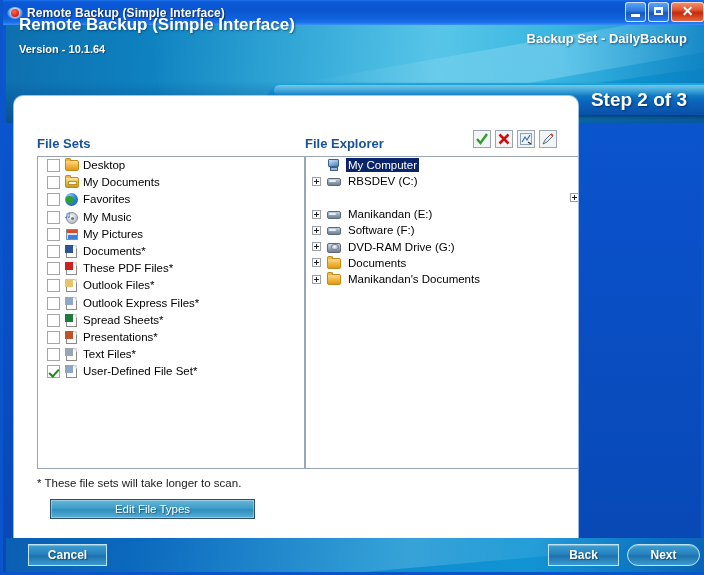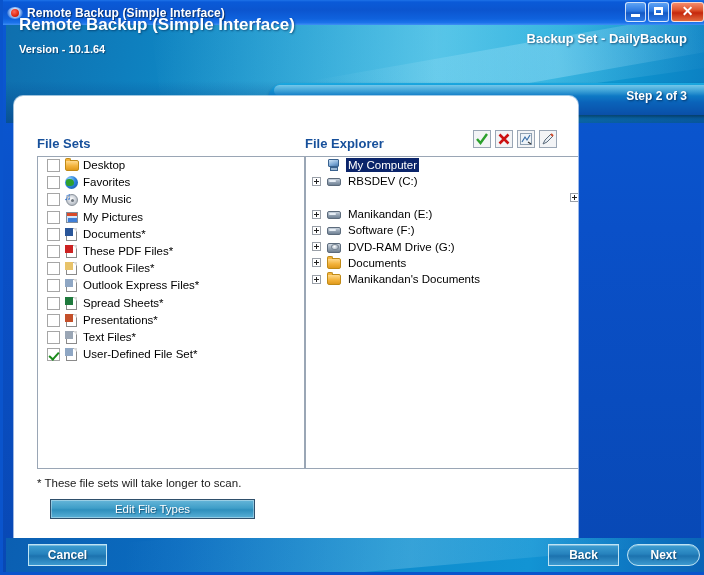--- a/index.html
+++ b/index.html
@@ -181,21 +181,21 @@
     content: "";
     position: absolute;
     left: 6px; top: 2px; right: 0; height: 11px;
     border-radius: 12px 0 0 12px;
     background: linear-gradient(180deg, rgba(255,255,255,.40), rgba(255,255,255,0));
   }
   .step-text {
     position: absolute;
     right: 14px; top: 89px;
     color: #ffffff;
-    font-size: 12px;
+    font-size: 19px;
     font-weight: bold;
     text-shadow: 1px 1px 2px rgba(0,30,70,.7);
     z-index: 5;
   }
 
   
   .content {
     position: absolute;
     left: 11px; top: 96px;
     width: 564px;
@@ -638,20 +638,27 @@
           <div class="fs-row">
             <span class="fs-check"></span>
             <span class="fs-icon">
               <span class="ic-folder"></span>
             </span>
             <span class="fs-label">Desktop</span>
           </div>
           <div class="fs-row">
             <span class="fs-check"></span>
             <span class="fs-icon">
+              <span class="ic-folder docs"></span>
+            </span>
+            <span class="fs-label">My Documents</span>
+          </div>
+          <div class="fs-row">
+            <span class="fs-check"></span>
+            <span class="fs-icon">
               <span class="ic-globe"></span>
             </span>
             <span class="fs-label">Favorites</span>
           </div>
           <div class="fs-row">
             <span class="fs-check"></span>
             <span class="fs-icon">
               <span class="ic-cd"></span>
               <span class="ic-note">♫</span>
             </span>

